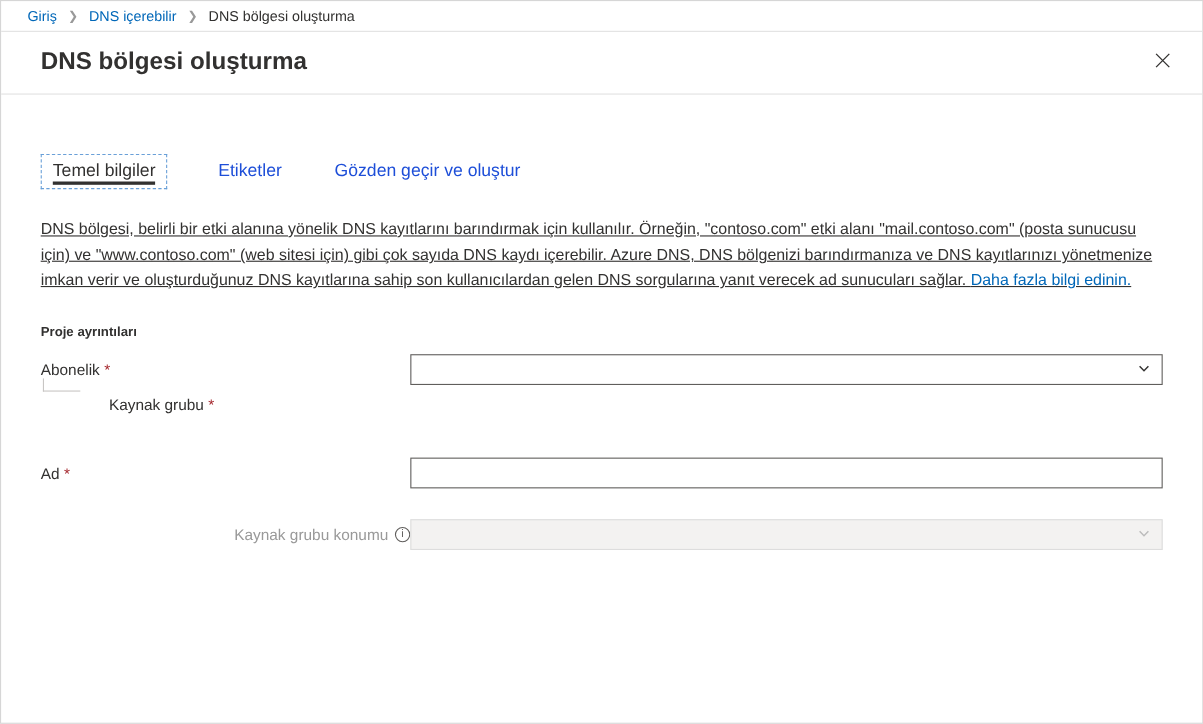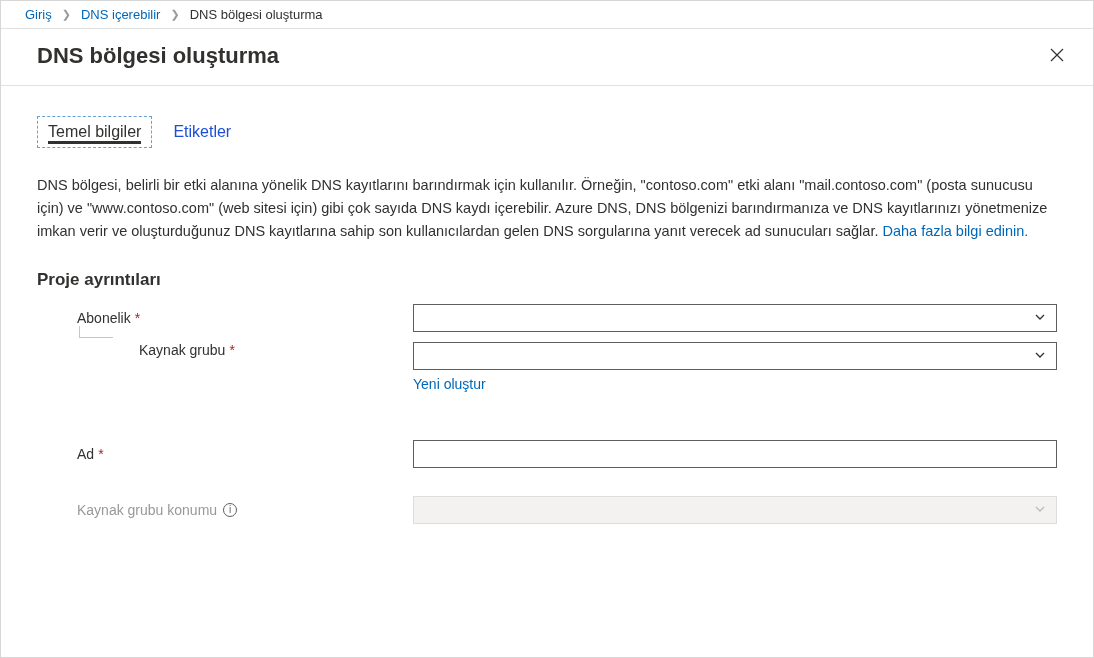--- a/index.html
+++ b/index.html
@@ -33,22 +33,23 @@
     .header h1 { font-size: 22px; font-weight: 600; }
     .close-btn {
       background: none; border: none; cursor: pointer;
       width: 24px; height: 24px;
       display: flex; align-items: center; justify-content: center;
     }
     .divider { border-bottom: 1px solid #e1e1e1; }
     .content { padding: 30px 36px 0 36px; }
     .tabs {
       display: flex;
-      gap: 19px;
+      gap: 44px;
       margin-bottom: 26px;
+      margin-top: 24px;
     }
     .tab {
       background:none; border:none; font-size:16px; cursor:pointer;
       color:#1d4ed8; padding: 6px 2px;
       font-family: inherit;
     }
     .tab.active {
       color:#323130;
       border: 1px dashed #6aa0d8;
       padding: 6px 10px;
@@ -59,32 +60,32 @@
       position:absolute;
       left:10px; right:10px; bottom:3px;
       height:3px;
       background:#323130;
     }
     .desc {
       font-size:14.5px;
       line-height: 1.6;
       color:#323130;
       margin-bottom: 26px;
+      text-decoration: underline;
     }
     .desc a { color:#0067b8; text-decoration:none; }
     .section-title {
-      font-size: 17px;
+      font-size: 12px;
       font-weight: 600;
       margin-bottom: 14px;
     }
     .form-row {
       display: flex;
       align-items: center;
       margin-bottom: 10px;
-      margin-left: 40px;
     }
     .form-label {
       width: 336px;
       font-size: 14px;
       display:flex;
       align-items:center;
     }
     .required { color:#a4262c; margin-left:4px; }
     .control {
       flex: 1;
@@ -115,20 +116,21 @@
     .link-new {
       color:#0067b8;
       text-decoration:none;
       font-size:14px;
       display:inline-block;
       margin-top:6px;
       margin-bottom:8px;
     }
     .indent-connector {
       align-items:center;
+      flex-direction:column;
     }
     .connector {
       width: 60px;
       height: 100%;
       position:relative;
       margin-left: 2px;
     }
     .connector::before {
       content:"";
       position:absolute;
@@ -146,21 +148,21 @@
     .info-icon {
       width:14px;height:14px;
       border:1px solid #605e5c;
       border-radius:50%;
       display:inline-flex;
       align-items:center; justify-content:center;
       font-size:10px;
       margin-left:6px;
       color:#605e5c;
     }
-    .disabled-row .form-label { color:#999; }
+    .disabled-row .form-label { color:#999;justify-content:flex-end; }
     .disabled-row .select { background:#f3f2f1; border-color:#ddd; cursor:default; }
     .disabled-row .chev svg path { stroke:#bbb; }
     .section-spacer { height: 30px; }
   </style>
 </head>
 <body>
 
 <div class="breadcrumb">
   <a href="#">Giriş</a>
   <span class="sep">❯</span>
@@ -180,20 +182,21 @@
   </button>
 </div>
 
 <div class="divider"></div>
 
 <div class="content">
 
   <div class="tabs">
     <button class="tab active">Temel bilgiler</button>
     <button class="tab">Etiketler</button>
+    <button class="tab">Gözden geçir ve oluştur</button>
   </div>
 
   <p class="desc">
     <span>DNS bölgesi, belirli bir etki alanına yönelik DNS kayıtlarını barındırmak için kullanılır. Örneğin, "contoso.com" etki alanı "mail.contoso.com" (posta sunucusu için) ve "www.contoso.com" (web sitesi için) gibi çok sayıda DNS kaydı içerebilir. Azure DNS, DNS bölgenizi barındırmanıza ve DNS kayıtlarınızı yönetmenize imkan verir ve oluşturduğunuz DNS kayıtlarına sahip son kullanıcılardan gelen DNS sorgularına yanıt verecek ad sunucuları sağlar. </span><a href="#">Daha fazla bilgi edinin.</a>
   </p>
 
   <div class="section-title">Proje ayrıntıları</div>
 
   <div class="form-row">
     <div class="form-label">
@@ -210,30 +213,20 @@
       </div>
     </div>
   </div>
 
   <div class="form-row indent-connector" style="align-items:flex-start;">
     <div class="form-label" style="position:relative;">
       <div class="connector"></div>
       <span>Kaynak grubu</span>
       <span class="required">*</span>
     </div>
-    <div class="control">
-      <div class="select">
-        <span class="chev">
-          <svg width="12" height="12" viewBox="0 0 12 12">
-              <path d="M2 4 L6 8 L10 4" stroke="#323130" stroke-width="1.3" fill="none"></path>
-            </svg>
-        </span>
-      </div>
-      <a href="#" class="link-new">Yeni oluştur</a>
-    </div>
   </div>
 
   <div class="section-spacer"></div>
 
 
   <div class="form-row">
     <div class="form-label">
       <span>Ad</span>
       <span class="required">*</span>
     </div>

